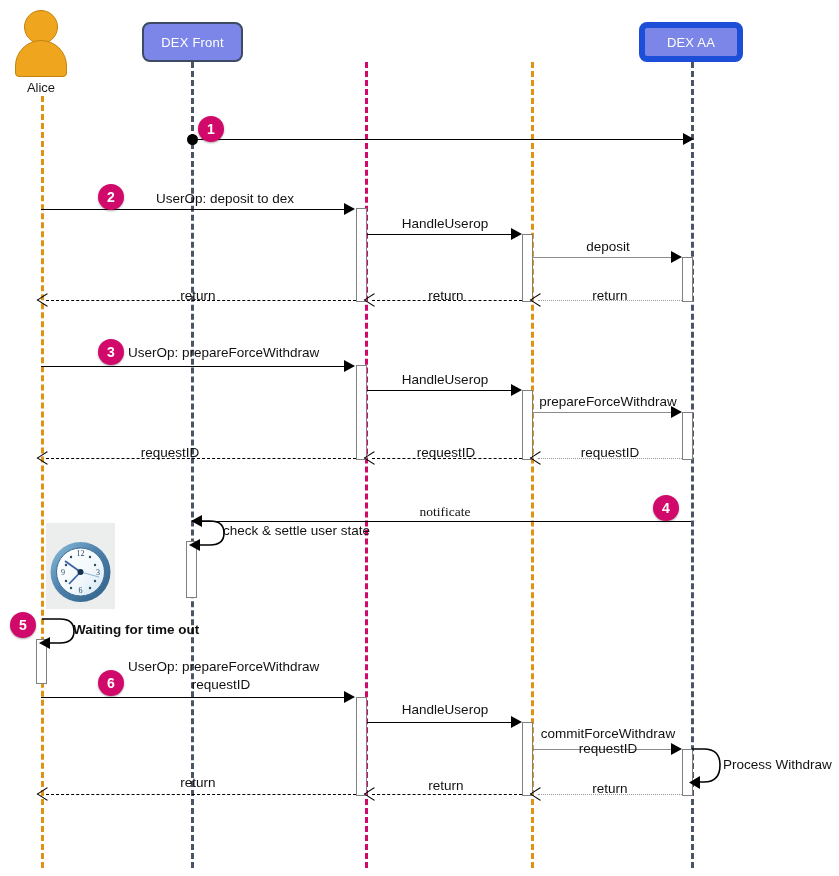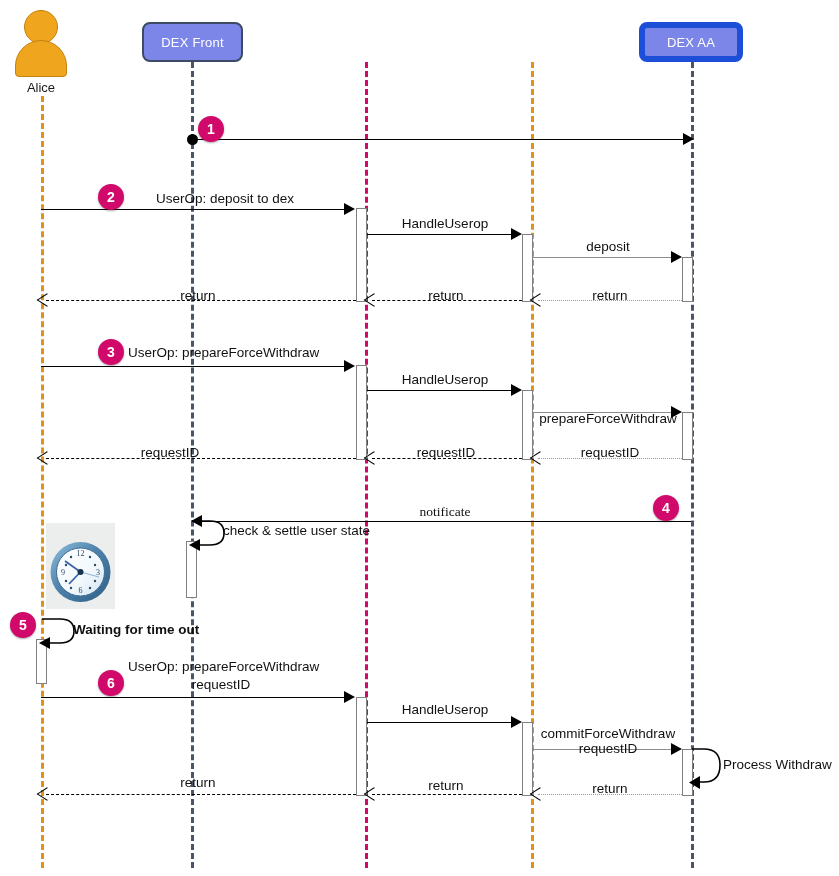--- a/index.html
+++ b/index.html
@@ -199,21 +199,21 @@
   <div class="arrowhead arrow-right" style="left:344px; top:360px;"></div>
   <div class="msg-label" style="left:128px; top:343px;">UserOp: prepareForceWithdraw</div>
   <div class="badge" style="left:98px; top:339px; background:#D1096B;">3</div>
 
   <div class="msg-line" style="left:367px; top:390px; width:146px;"></div>
   <div class="arrowhead arrow-right" style="left:511px; top:384px;"></div>
   <div class="msg-label center" style="left:375px; top:370px; width:140px;">HandleUserop</div>
 
   <div class="msg-line solid-gray" style="left:533px; top:412px; width:140px;"></div>
   <div class="arrowhead arrow-right" style="left:671px; top:406px;"></div>
-  <div class="msg-label center" style="left:528px; top:392px; width:160px;margin-top:17px;">prepareForceWithdraw</div>
+  <div class="msg-label center" style="left:528px; top:392px; width:160px;">prepareForceWithdraw</div>
 
   <div class="msg-line dotted-gray" style="left:538px; top:458px; width:144px;"></div>
   <div class="arrowhead arrow-open-left" style="left:534px; top:452px;"></div>
   <div class="msg-label center" style="left:538px; top:443px; width:144px;">requestID</div>
 
   <div class="msg-line dashed" style="left:372px; top:458px; width:150px;"></div>
   <div class="arrowhead arrow-open-left" style="left:368px; top:452px;"></div>
   <div class="msg-label center" style="left:372px; top:443px; width:148px;">requestID</div>
 
   <div class="msg-line dashed" style="left:46px; top:458px; width:310px;"></div>

